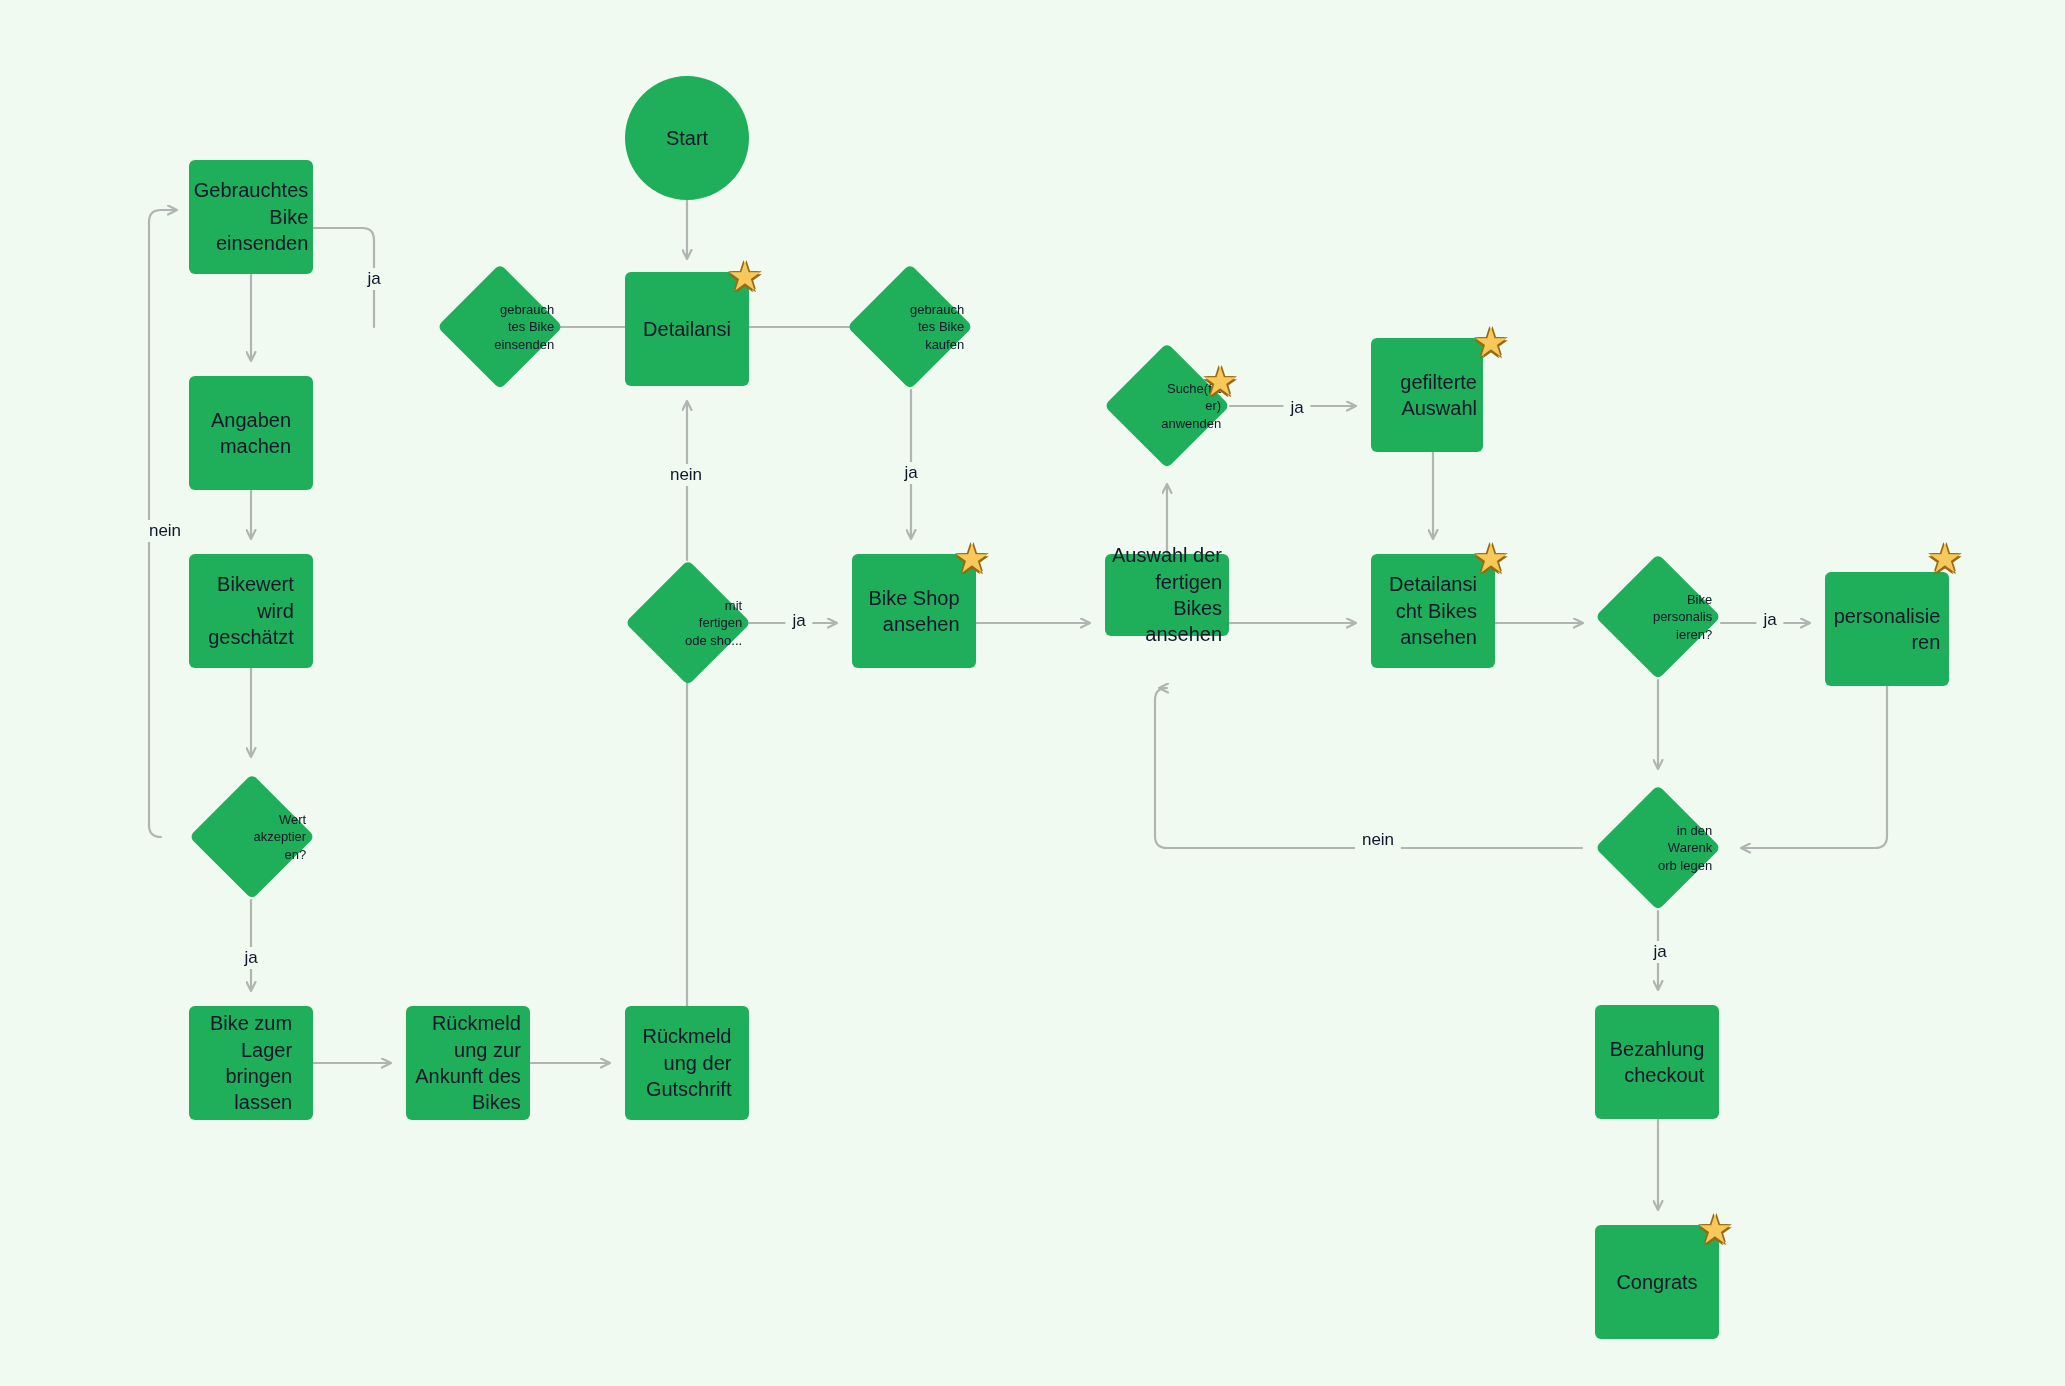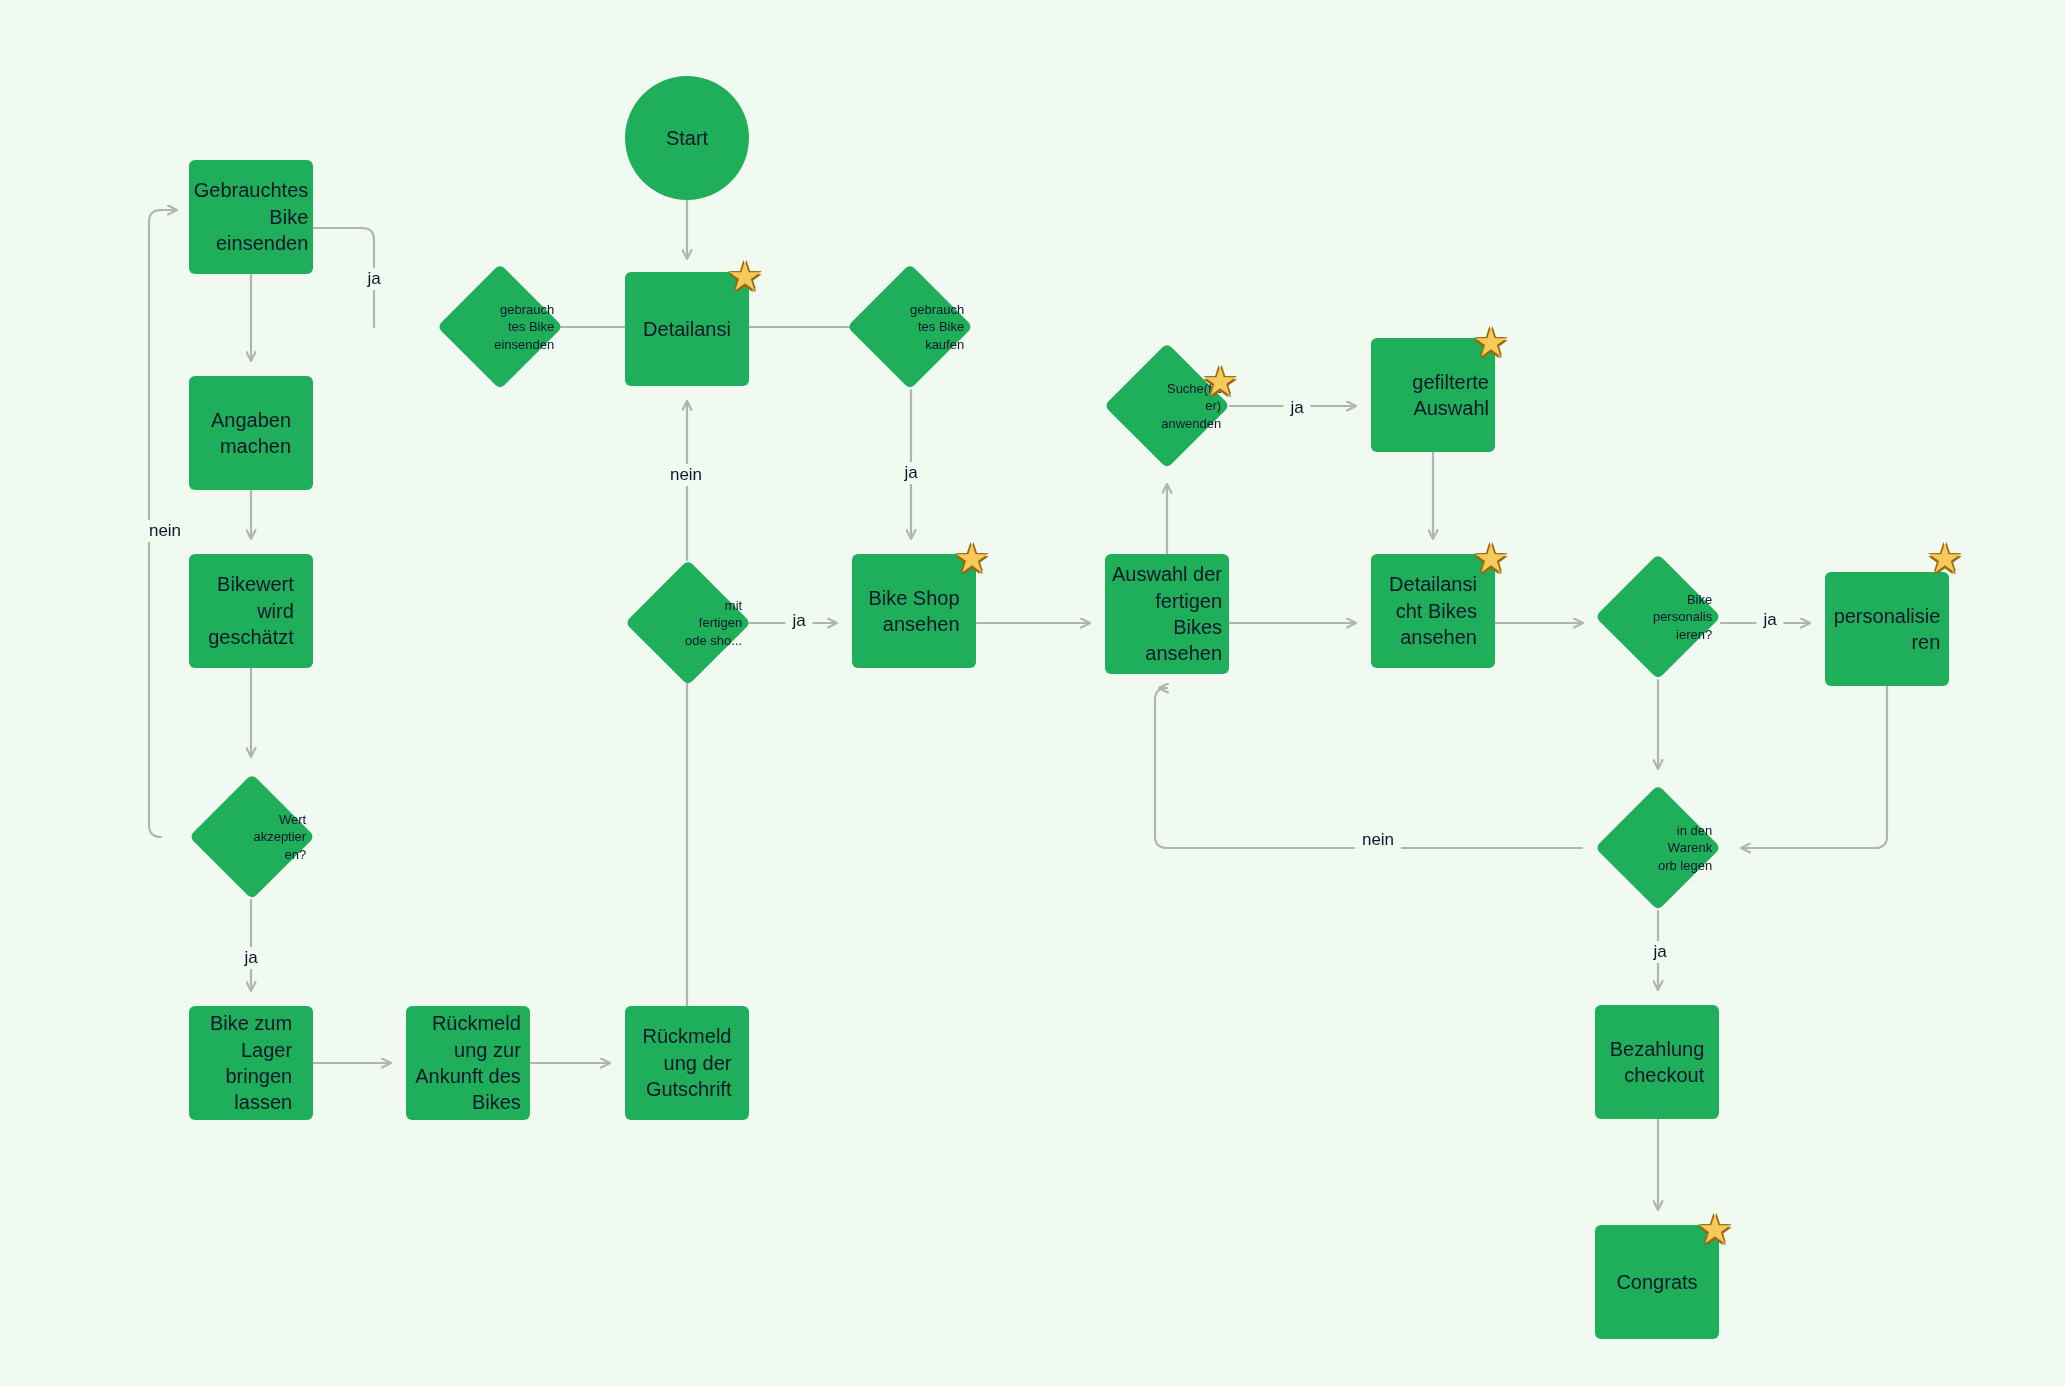--- a/index.html
+++ b/index.html
@@ -225,34 +225,34 @@
         <div class="shape"></div>
         <div class="label">mit
 fertigen
 ode sho...</div>
       </div>
       <div class="node rect" style="left: 852px; top: 554px; width: 124px; height: 114px;">
         <div class="label">Bike Shop
 ansehen</div>
       </div>
       <div class="star" style="left: 950px; top: 536px;">★</div>
-      <div class="node rect" style="left: 1105px; top: 554px; width: 124px; height: 120px;">
+      <div class="node rect" style="left: 1105px; top: 554px; width: 124px; height: 82px;">
         <div class="label">Auswahl der
 fertigen
 Bikes
 ansehen</div>
       </div>
       <div class="node diamond" style="left: 1104px; top: 343px; width: 126px; height: 126px;">
         <div class="shape"></div>
         <div class="label">Suche(filt
 er)
 anwenden</div>
       </div>
       <div class="star" style="left: 1198.28px; top: 359.38px;">★</div>
-      <div class="node rect" style="left: 1371px; top: 338px; width: 124px; height: 114px;">
+      <div class="node rect" style="left: 1371px; top: 338px; width: 112px; height: 114px;">
         <div class="label">gefilterte Auswahl</div>
       </div>
       <div class="star" style="left: 1469px; top: 320px;">★</div>
       <div class="node rect" style="left: 1371px; top: 554px; width: 124px; height: 114px;">
         <div class="label">Detailansi
 cht Bikes
 ansehen</div>
       </div>
       <div class="star" style="left: 1469px; top: 536px;">★</div>
       <div class="node diamond" style="left: 1595px; top: 554px; width: 126px; height: 126px;">

